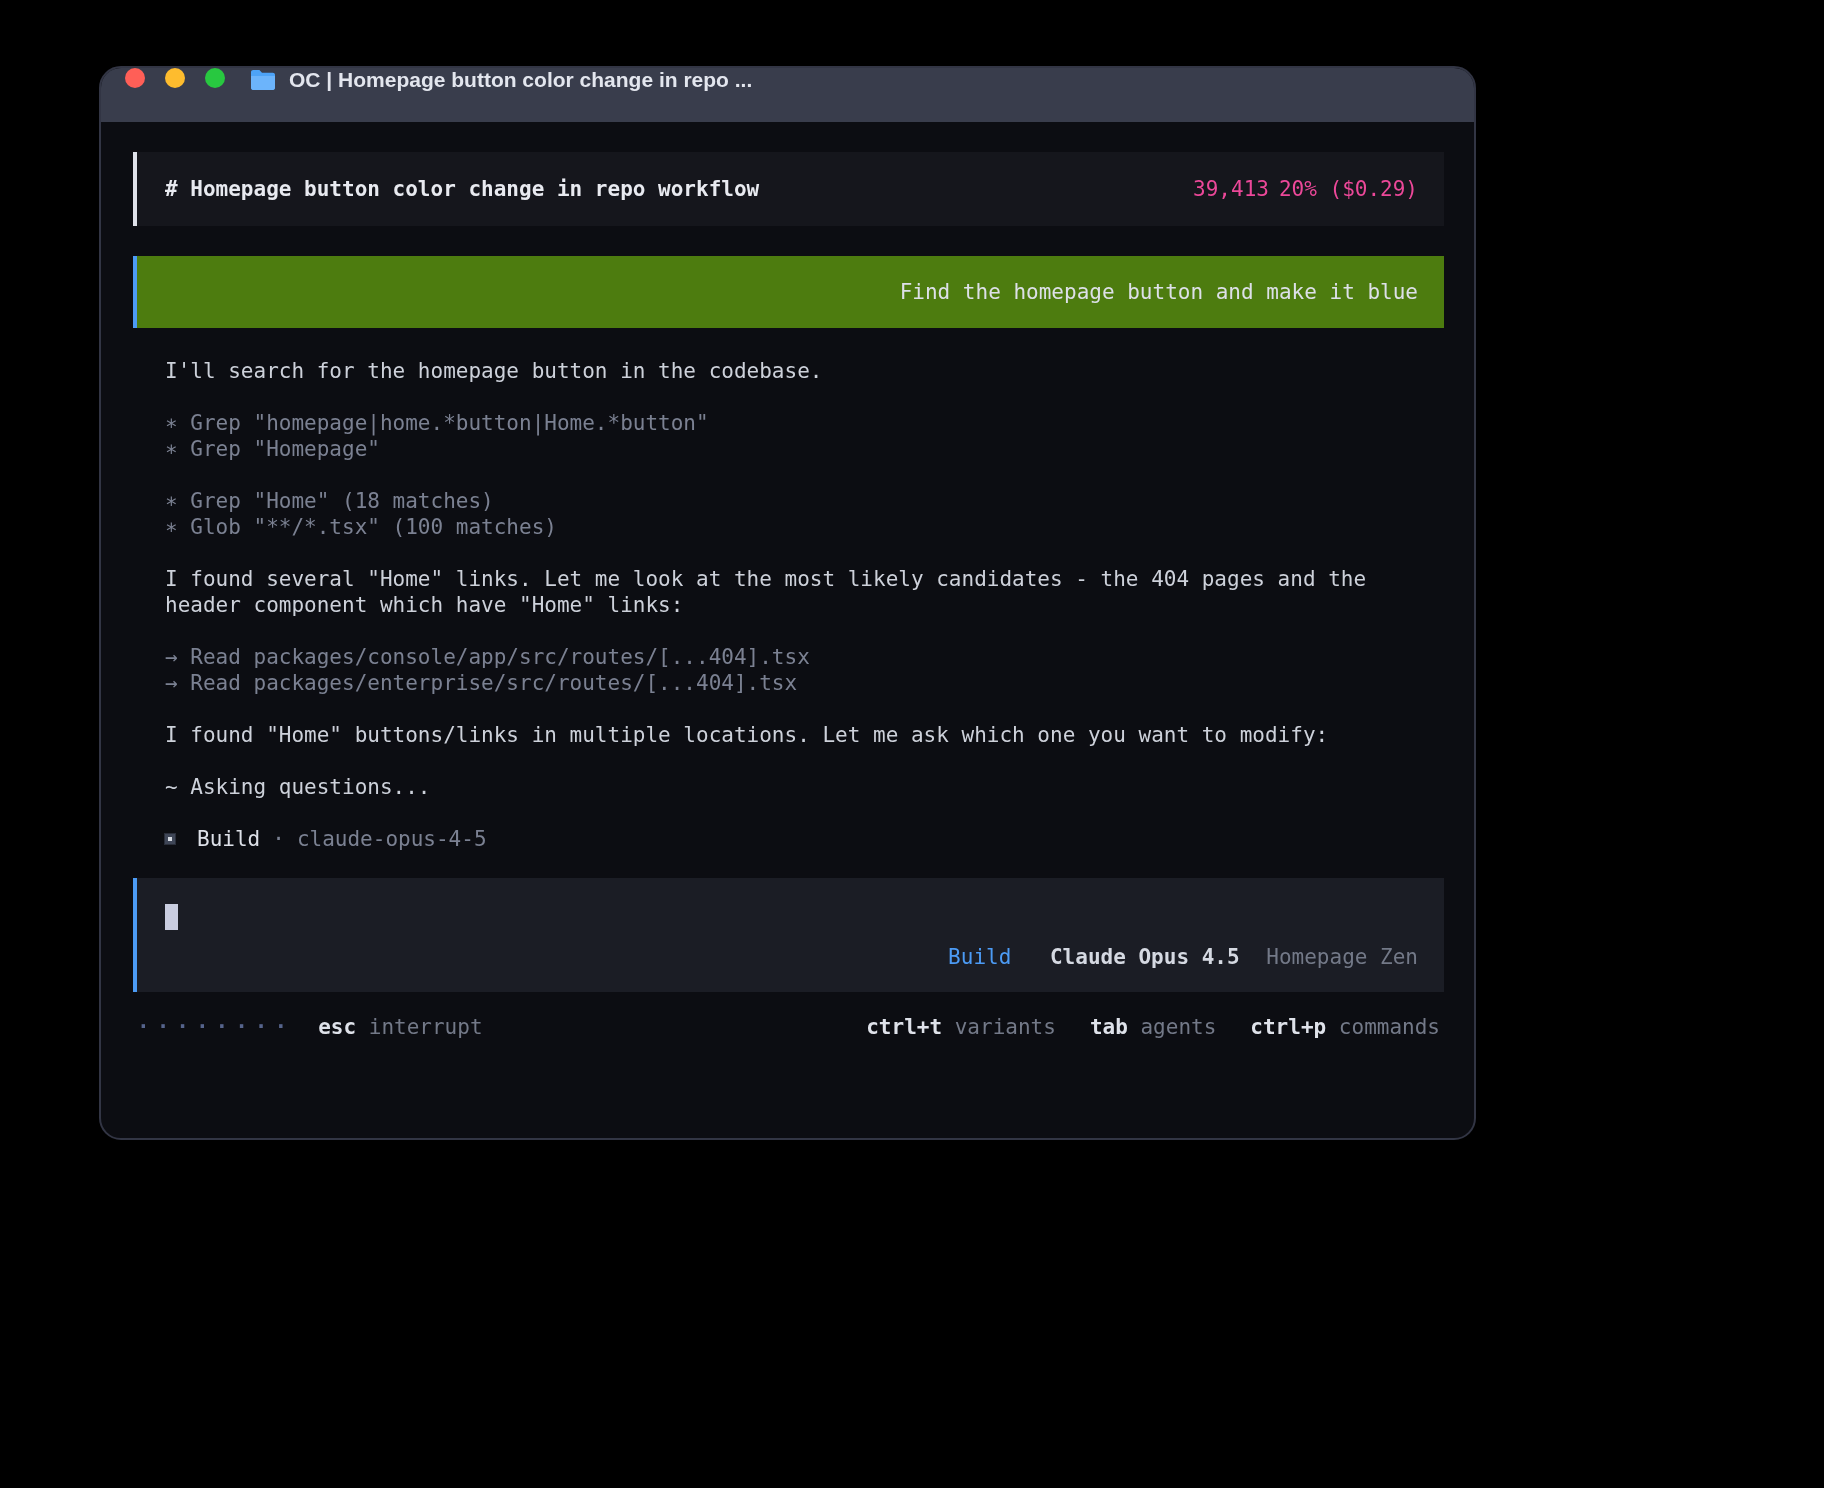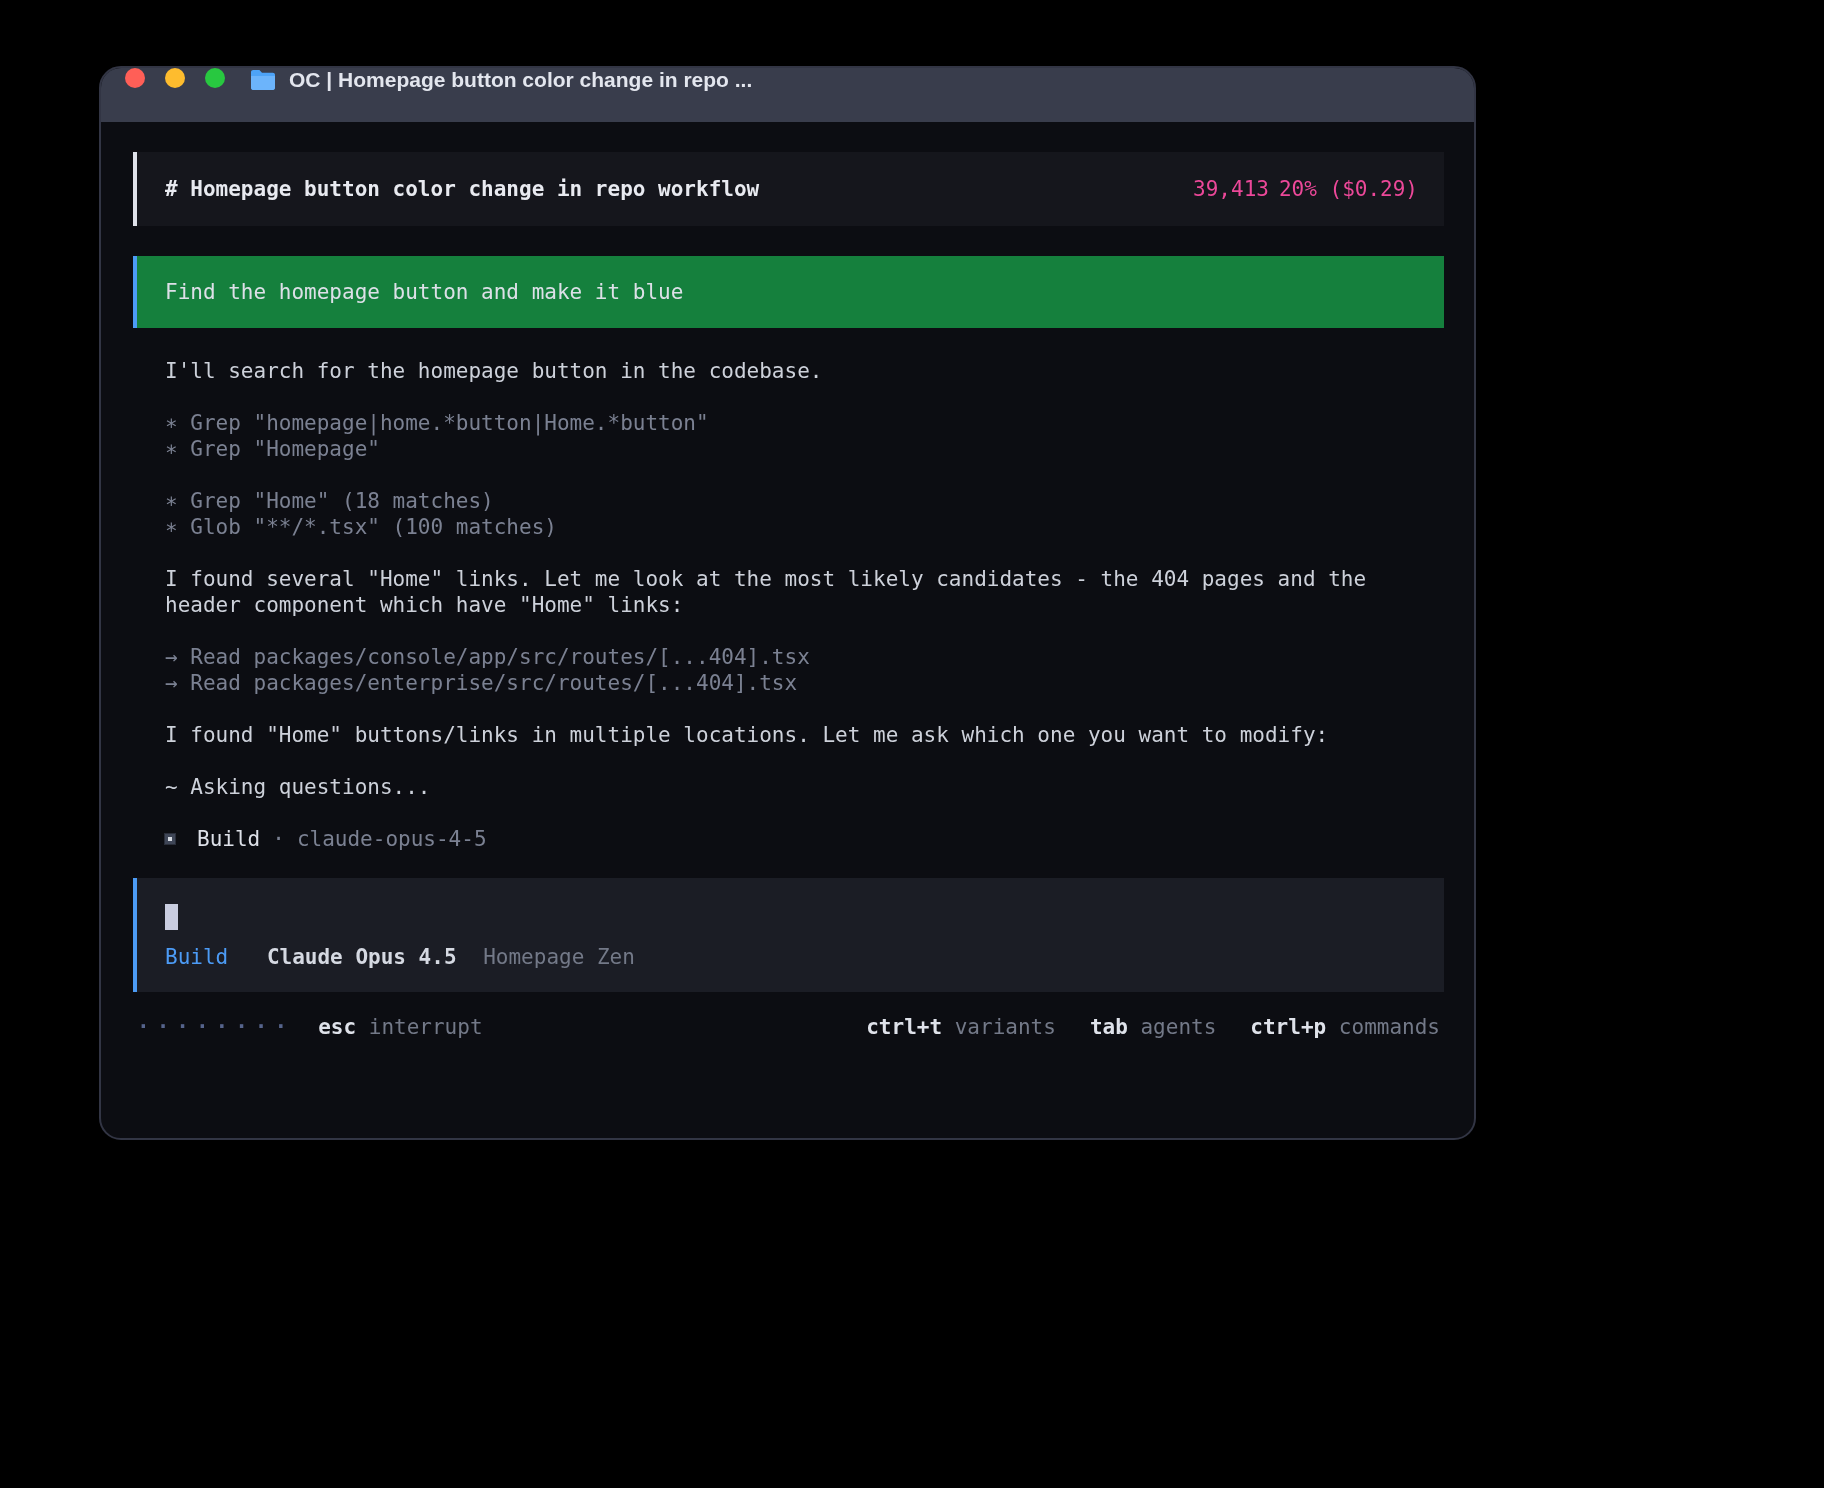--- a/index.html
+++ b/index.html
@@ -30,33 +30,33 @@
   .win-title {
     margin-left: 12px;
     font-family: "Liberation Sans", sans-serif;
     font-weight: bold; font-size: 21px; color: #e3e6ee;
     white-space: nowrap;
   }
 
   
   .content { padding: 30px 30px 0 32px; font-size: 21px; line-height: 26px; }
 
-  .block { border-left: 4px solid transparent; }
+  .block { border-left: 4px solid transparent; text-align: right; }
 
   .header-block {
     background: #15161c; border-left-color: #dfe2ea;
     padding: 24px 26px 24px 28px;
     display: flex; justify-content: space-between; align-items: center;
   }
   .hdr-title { font-weight: bold; color: #e8eaf0; white-space: nowrap; }
   .hdr-stats { color: #ec4899; display: flex; gap: 10px; white-space: nowrap; }
 
   .user-block {
     margin-top: 30px;
-    background: #15803d; border-left-color: #4c9bf5;
+    background: #4d7c0f; border-left-color: #4c9bf5;
     padding: 23px 26px 23px 28px;
     color: #dde0e8; white-space: nowrap;
   }
 
   .conv { margin: 30px 0 0 32px; width: 1240px; }
   .conv > * { margin-bottom: 26px; }
   .prose { color: #cdd1da; }
   .tools { color: #7b8192; }
   .tool-line { white-space: nowrap; }
 

